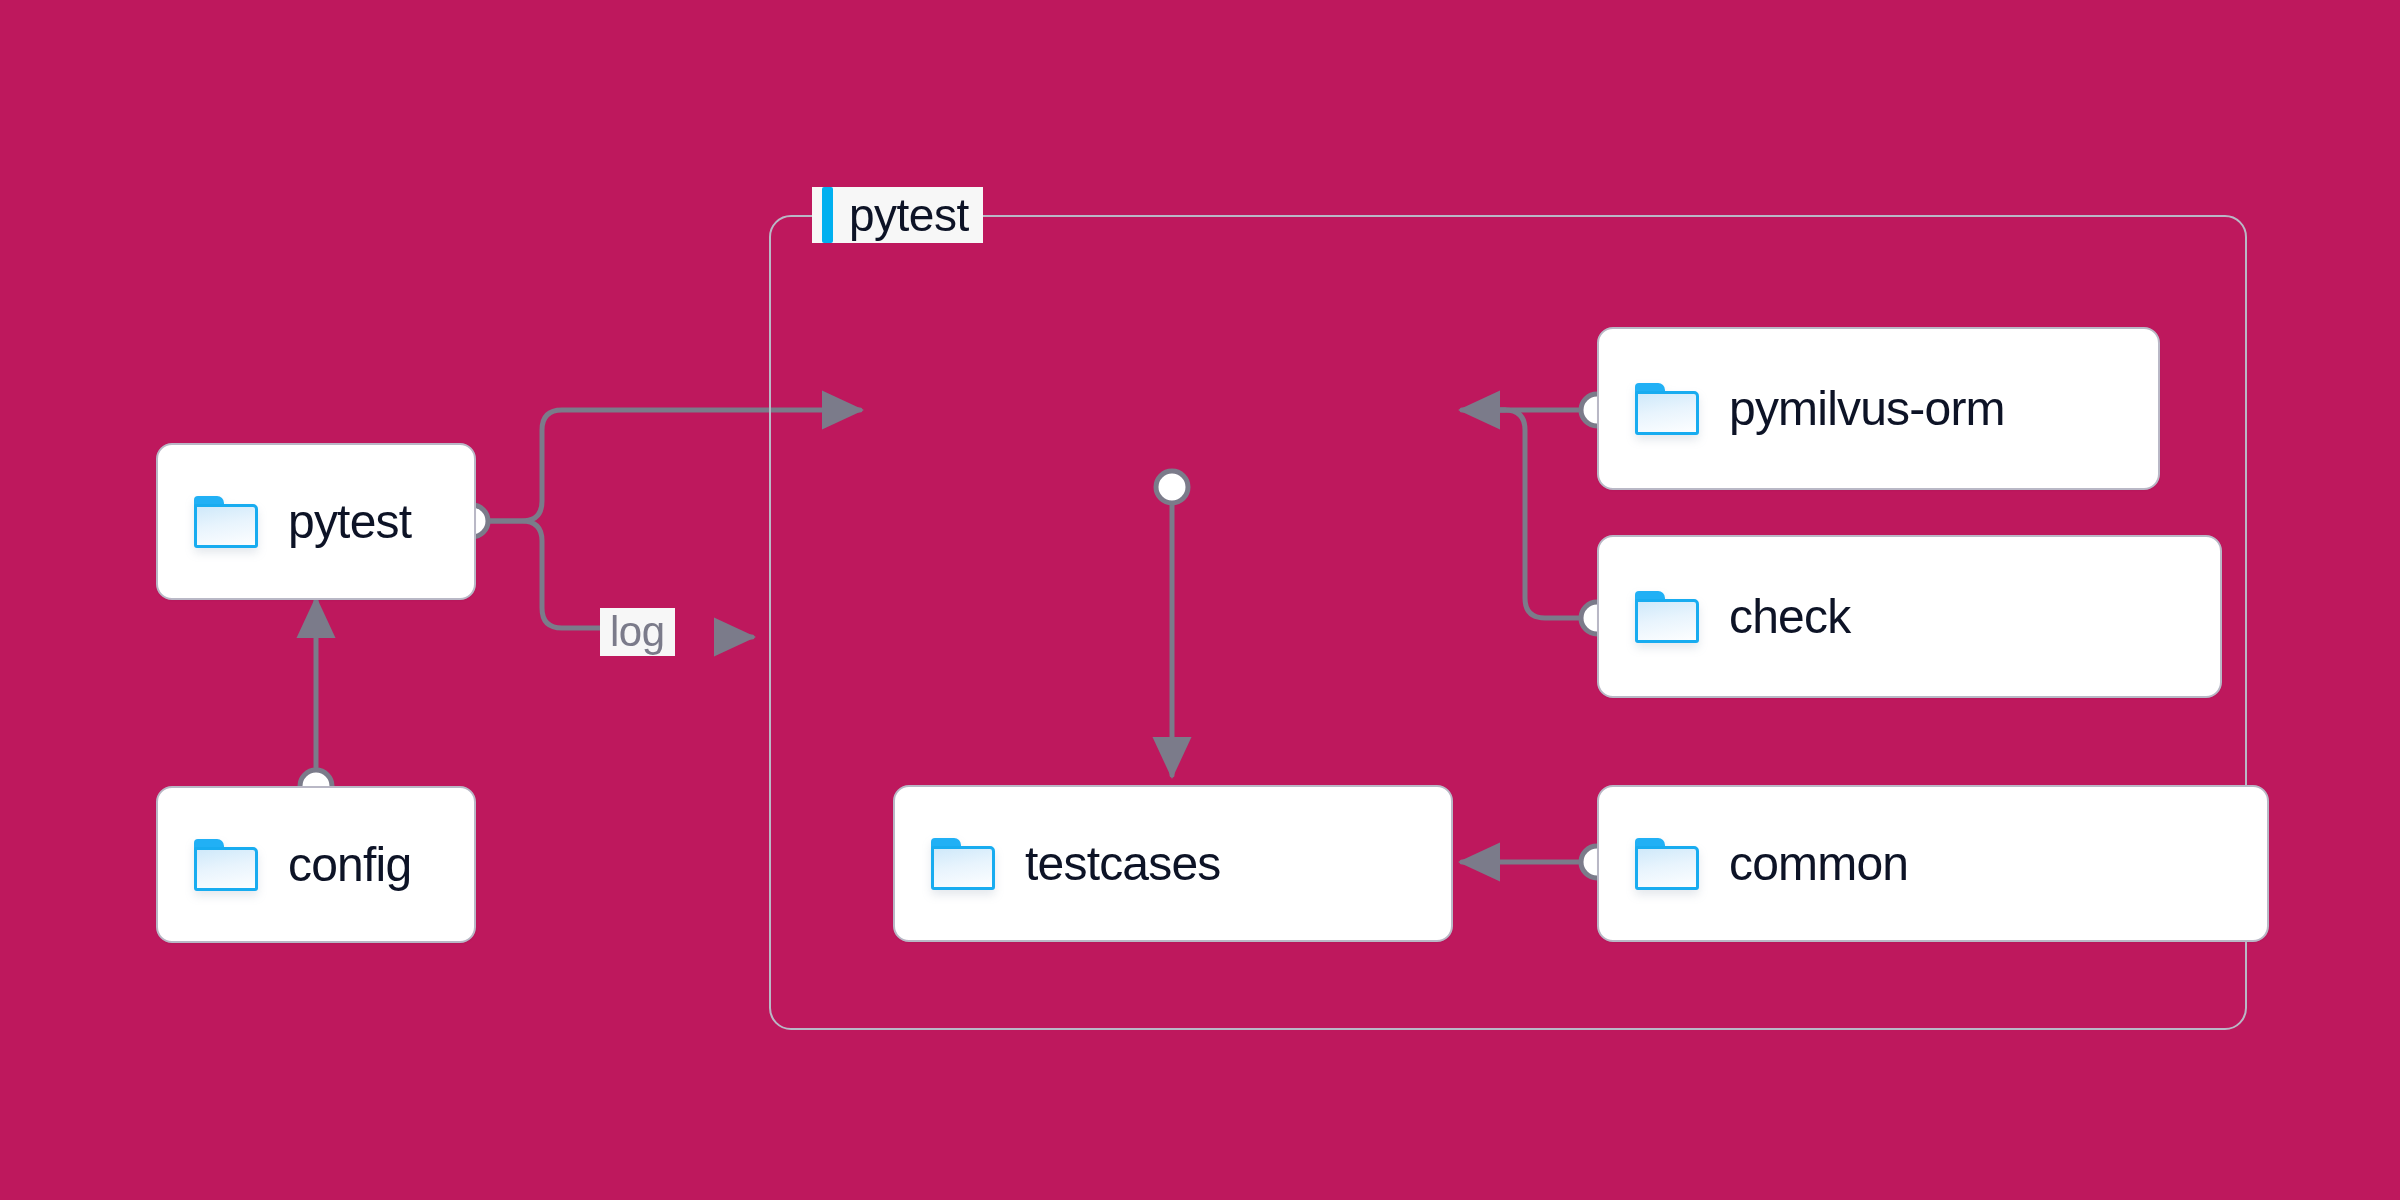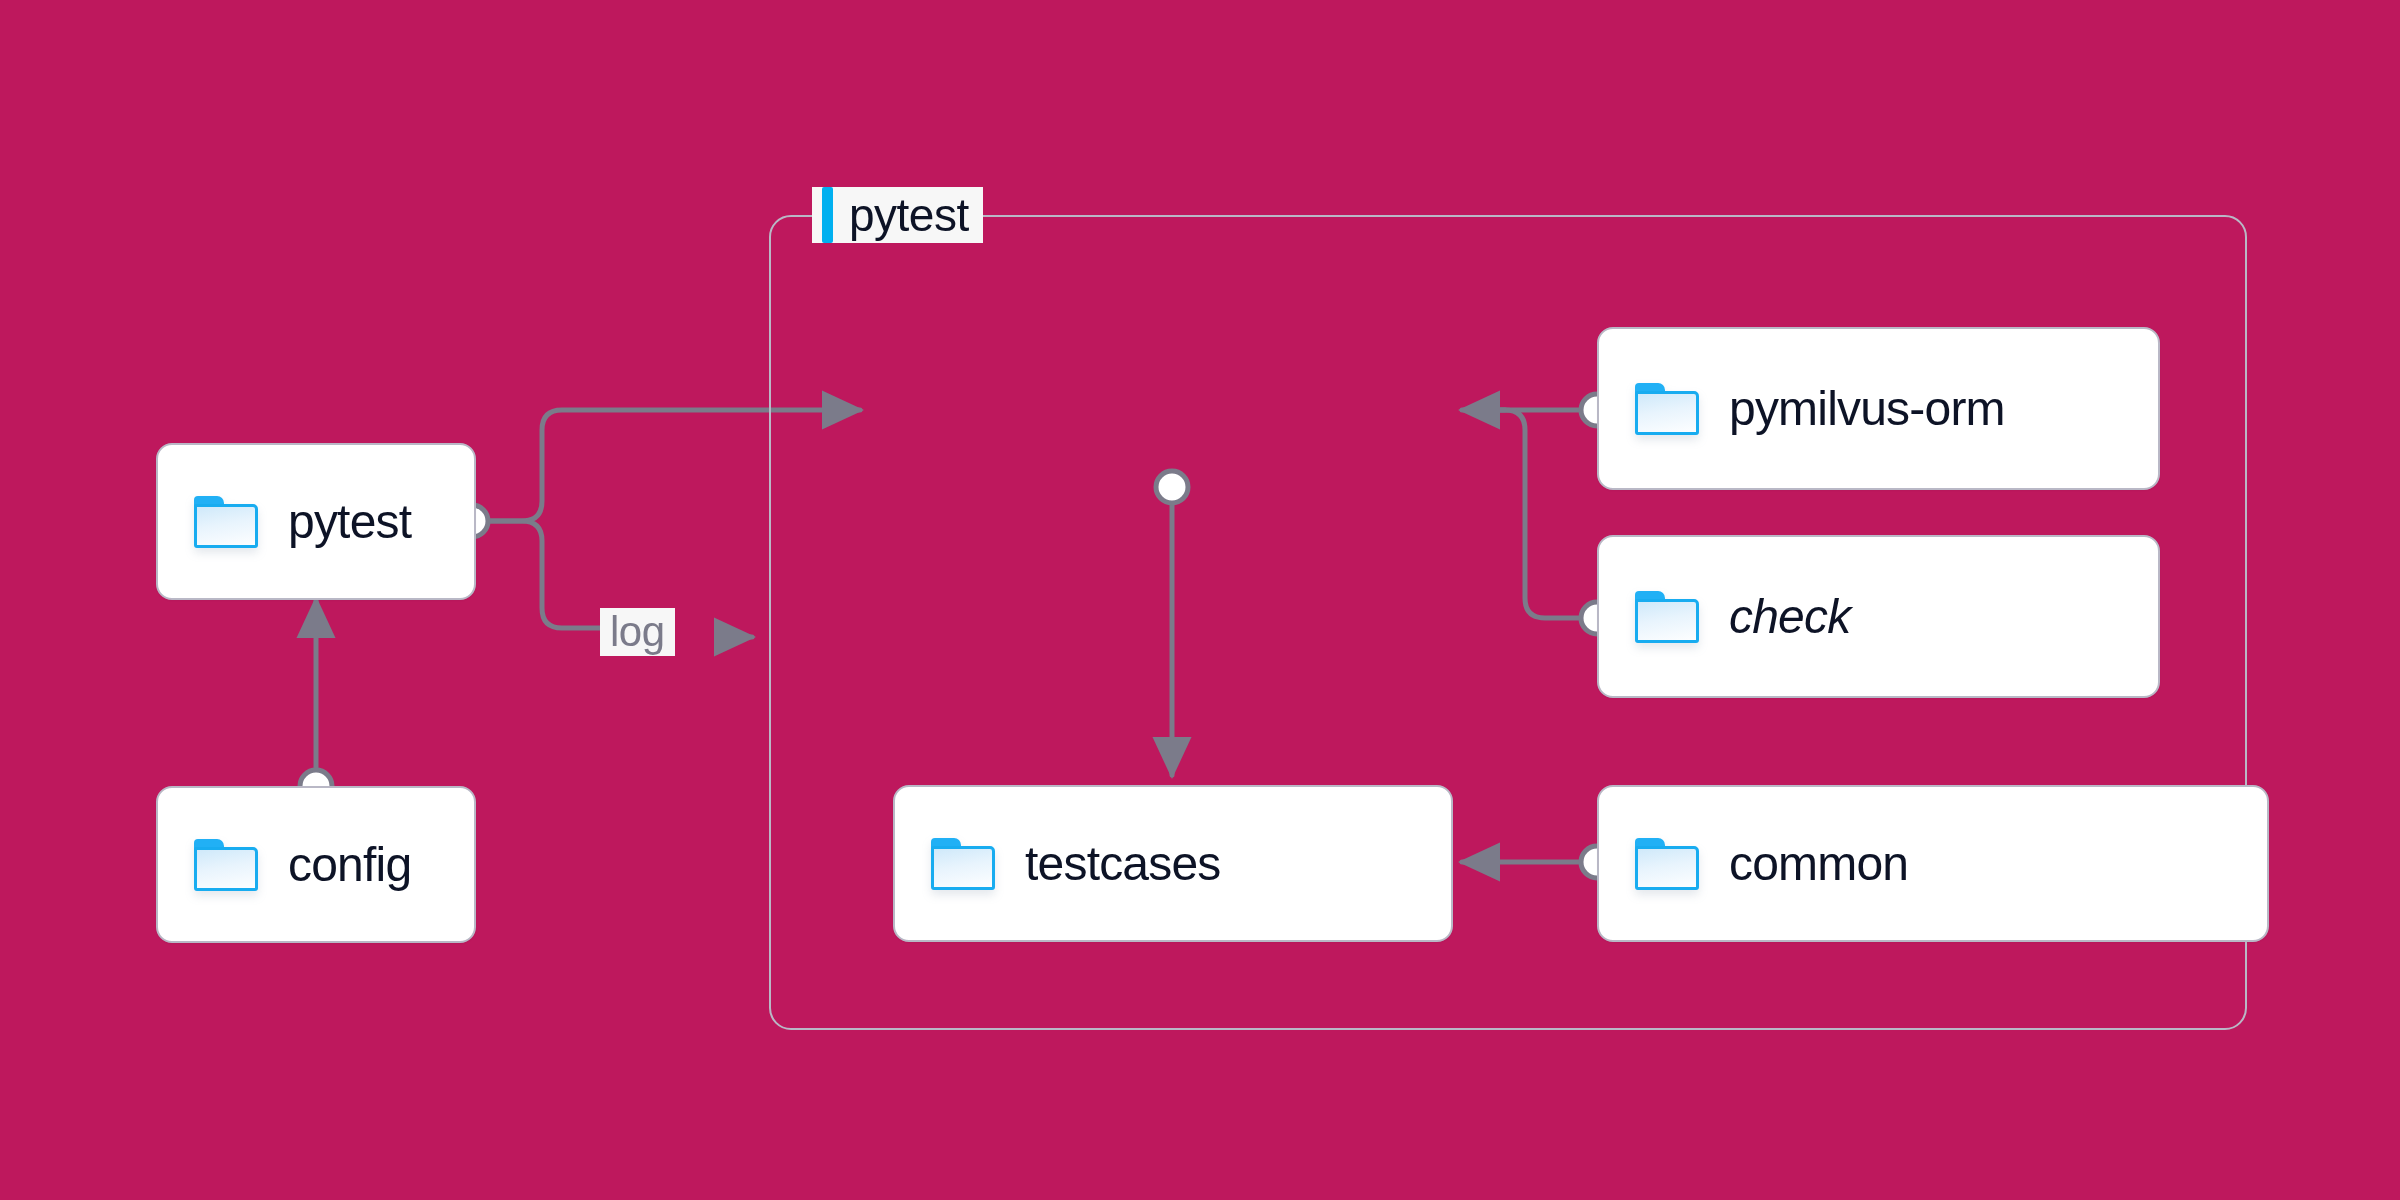--- a/index.html
+++ b/index.html
@@ -188,21 +188,21 @@
   </div>
 
   <div class="node" style="left:1597px; top:327px; width:563px; height:163px;">
     <span class="folder-icon">
       <span class="tab"></span>
         <span class="body"></span>
     </span>
     <span class="node-label">pymilvus-orm</span>
   </div>
 
-  <div class="node" style="left:1597px; top:535px; width:563px; height:163px;font-style:italic;">
+  <div class="node" style="left:1597px; top:535px; width:625px; height:163px;">
     <span class="folder-icon">
       <span class="tab"></span>
         <span class="body"></span>
     </span>
     <span class="node-label">check</span>
   </div>
 
   <div class="node" style="left:1597px; top:785px; width:672px; height:157px;">
     <span class="folder-icon">
       <span class="tab"></span>

